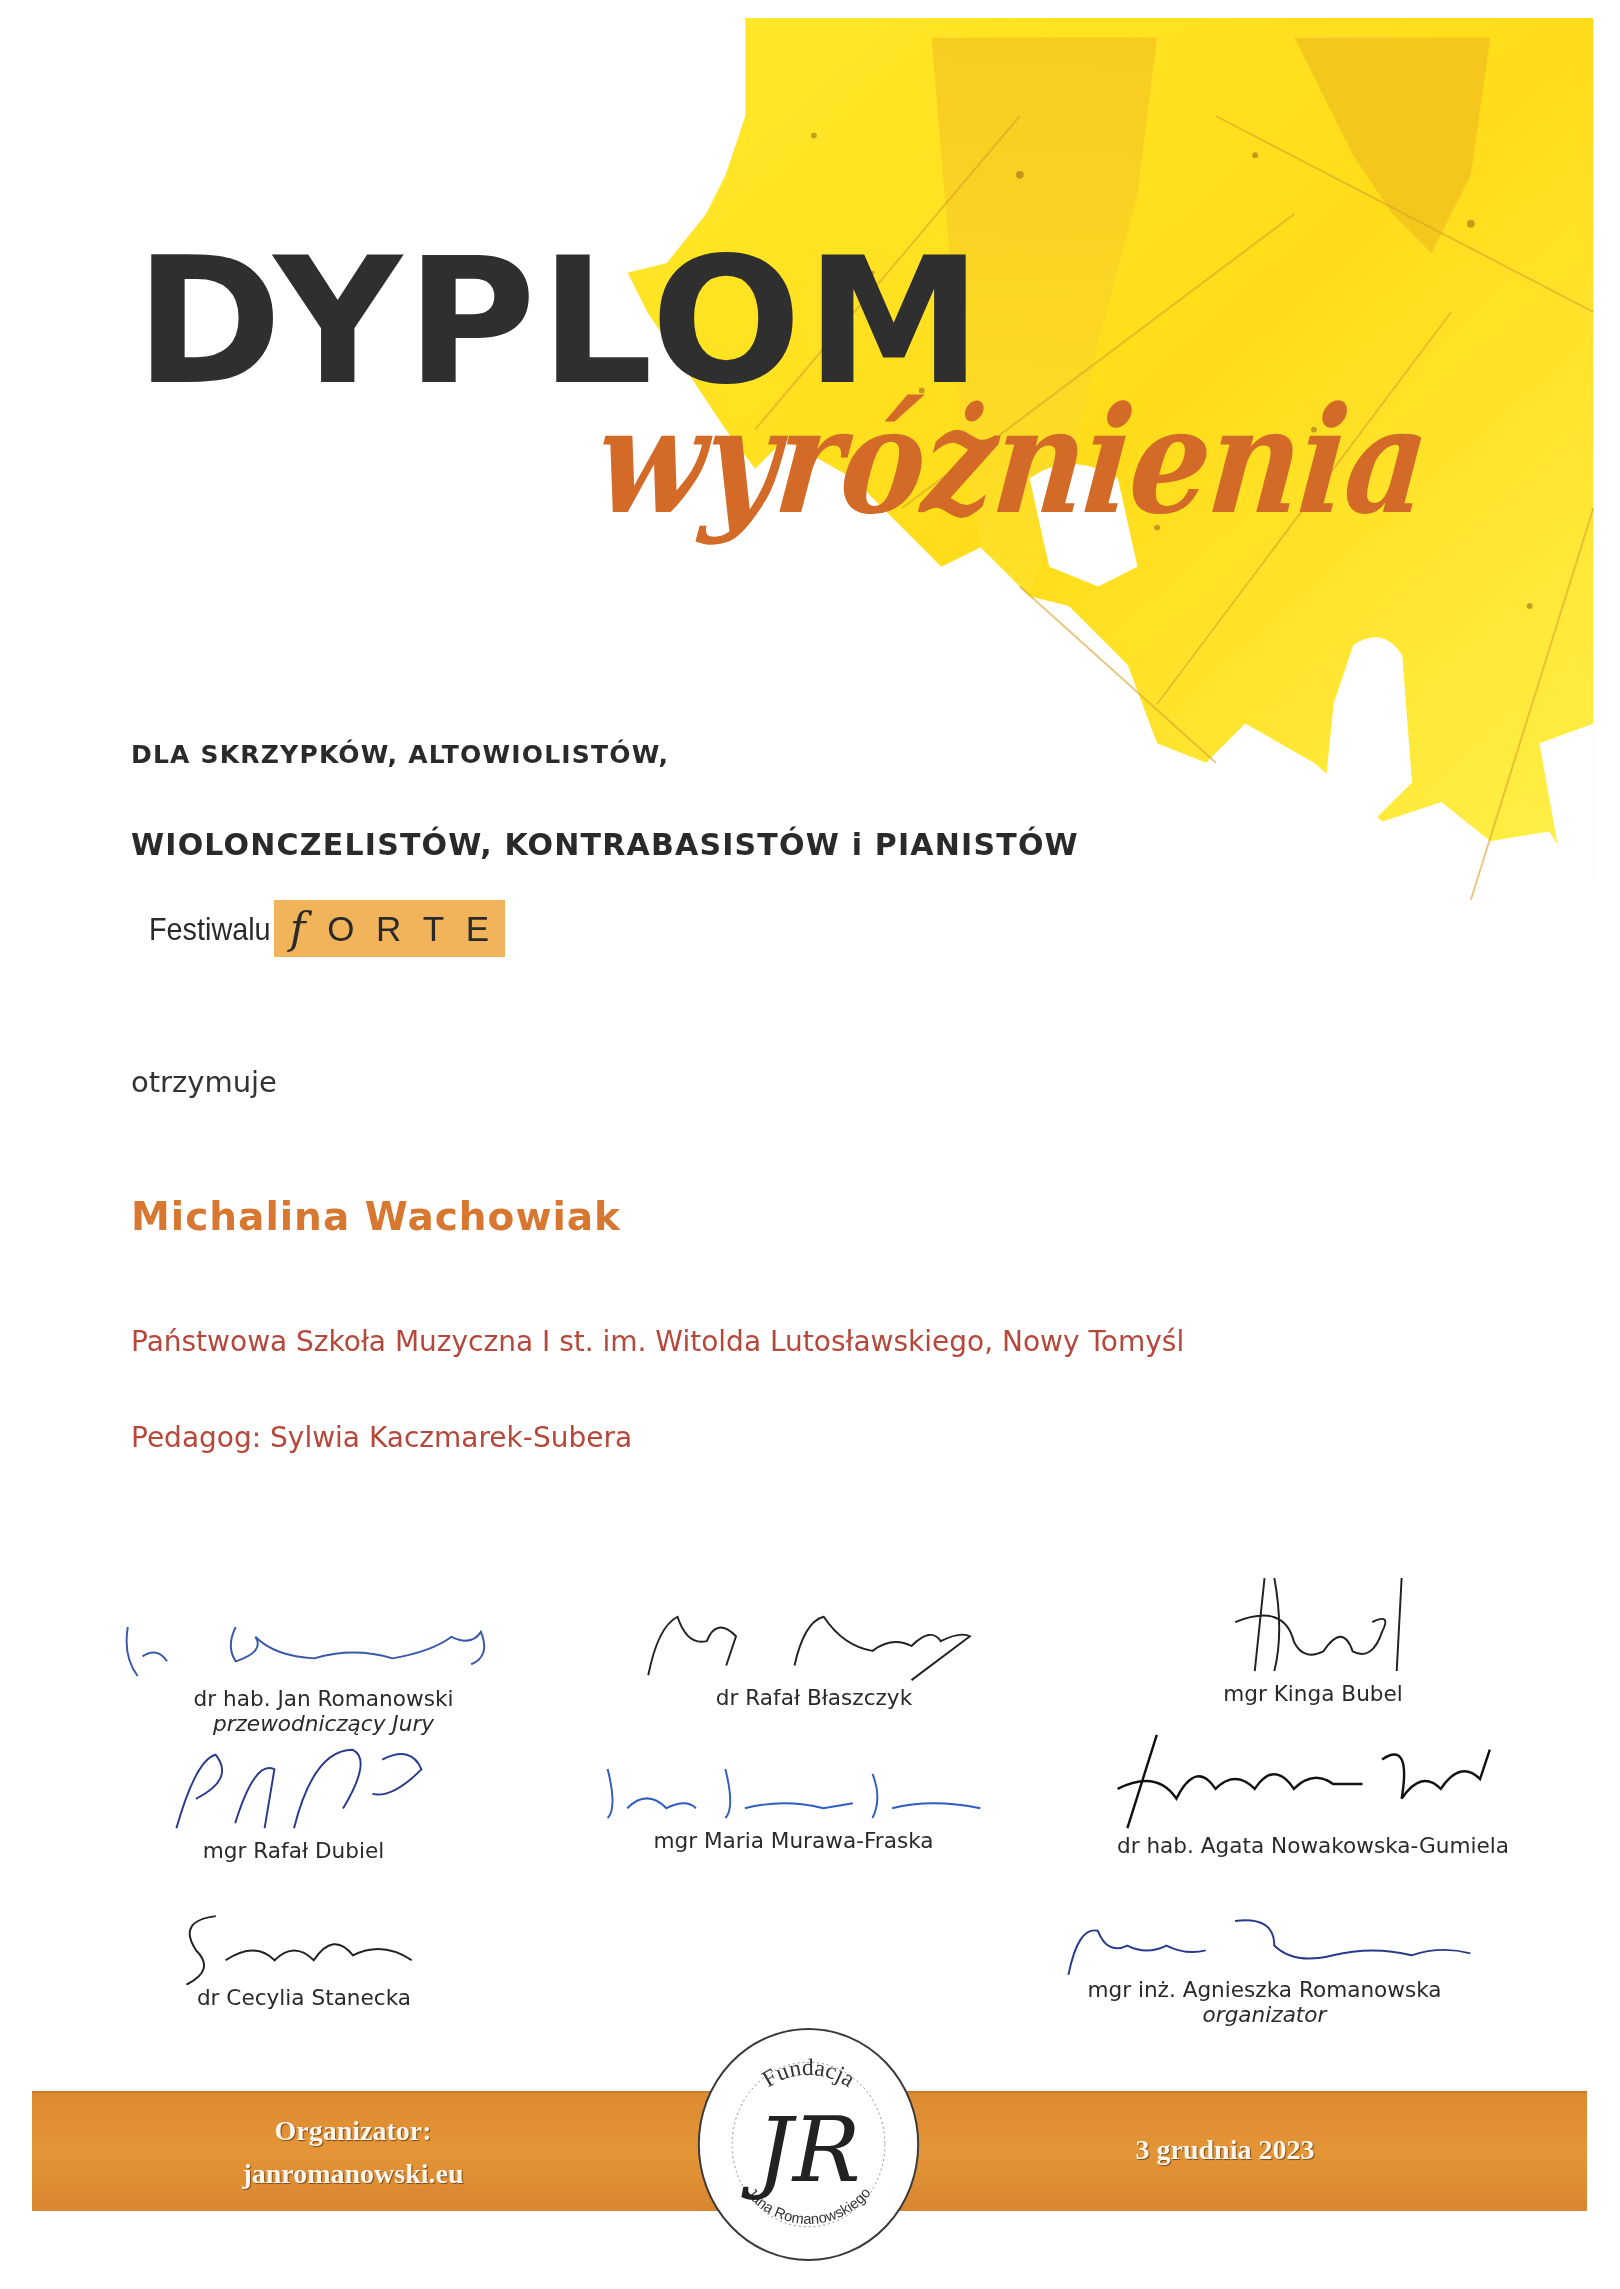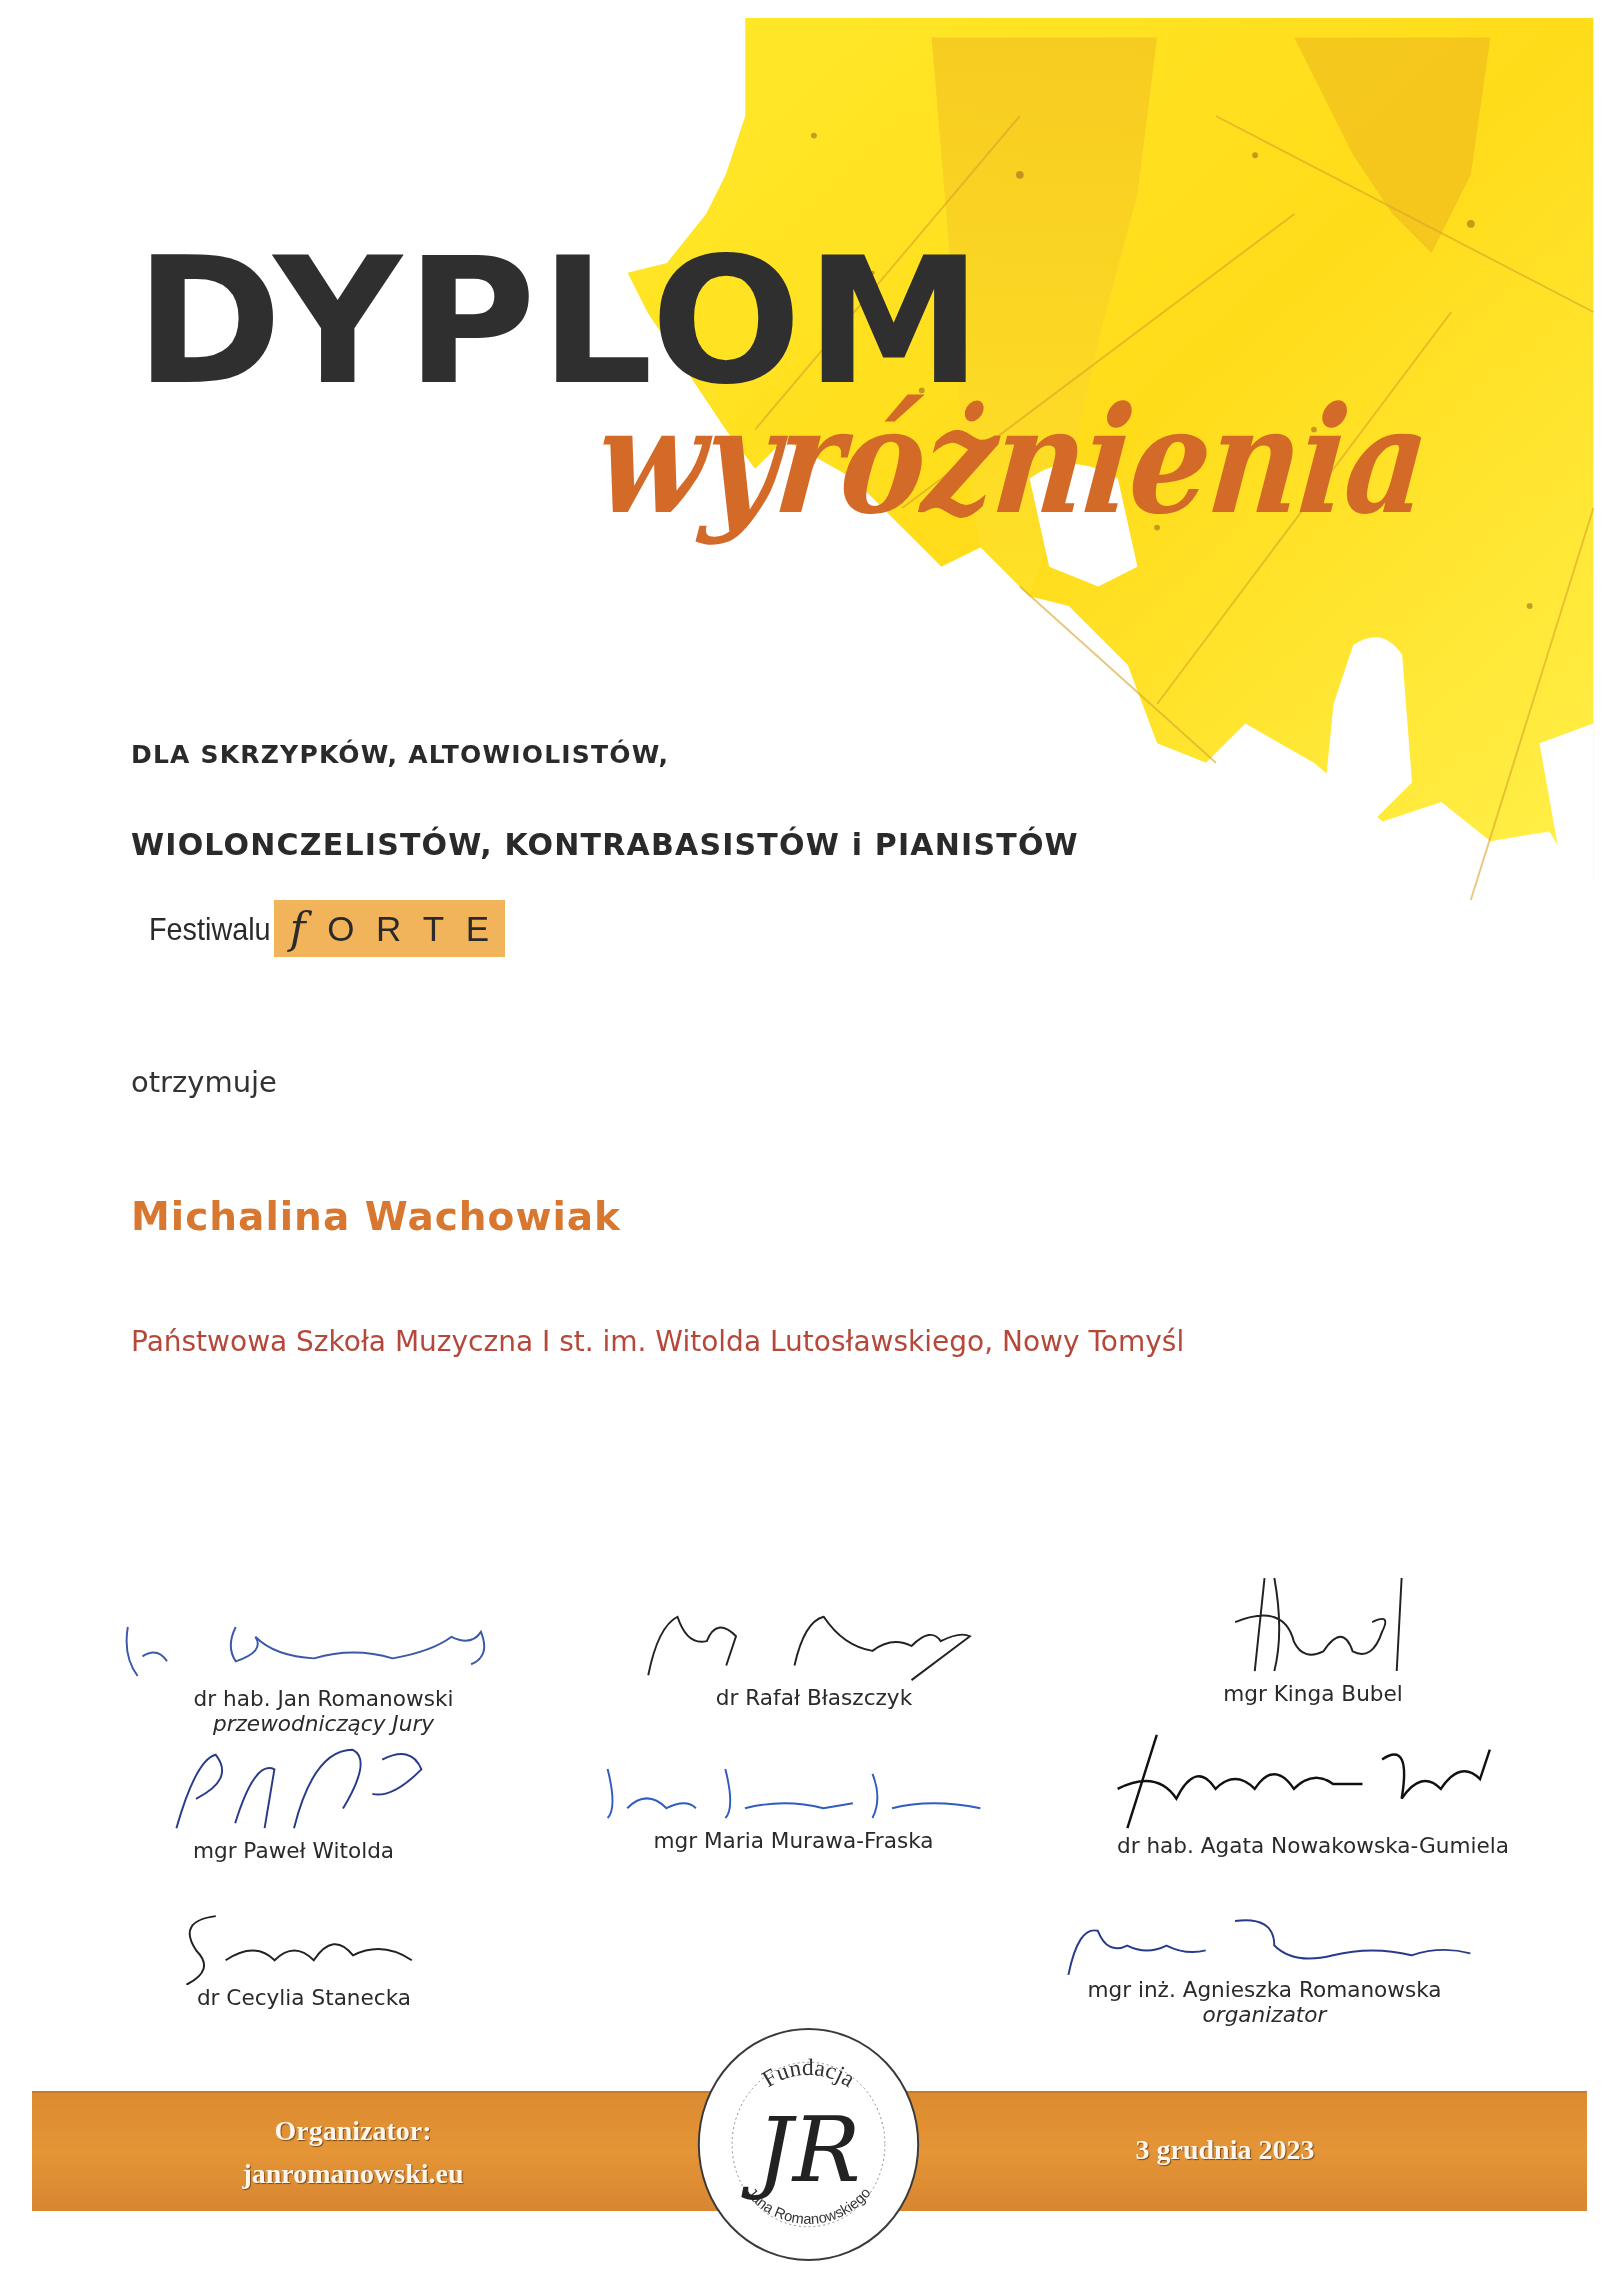--- a/index.html
+++ b/index.html
@@ -120,20 +120,21 @@
       <span>O</span>
       <span>R</span>
       <span>T</span>
       <span>E</span>
     </span>
   </div>
 
   <div class="receives">otrzymuje</div>
   <div class="recipient">Michalina Wachowiak</div>
   <div class="school">Państwowa Szkoła Muzyczna I st. im. Witolda Lutosławskiego, Nowy Tomyśl</div>
+  <div class="teacher">Pedagog: Sylwia Kaczmarek-Subera</div>
 
   <div class="sig" style="left:108px; top:1617px; width:431px;">
     <svg class="scribble" width="412" height="69" viewBox="0 0 420 70">
       <path d="M10 10 Q5 40 20 60 M25 40 Q40 30 50 45 M120 10 Q110 30 120 45 Q150 35 140 20 Q160 40 200 42 Q240 30 280 42 Q320 35 340 20 Q360 30 370 15 Q380 40 360 48" stroke="#3a5aa8" stroke-width="2" fill="none"></path>
     </svg>
     <span class="name">dr hab. Jan Romanowski</span>
     <span class="role">przewodniczący Jury</span>
   </div>
   <div class="sig" style="left:608px; top:1607px; width:412px;">
     <svg class="scribble" width="392" height="78" viewBox="0 0 400 80">
@@ -145,21 +146,21 @@
     <svg class="scribble" width="235" height="108" viewBox="0 0 240 110">
       <path d="M70 5 L60 100 M80 5 Q90 60 80 100 M40 50 Q90 30 100 70 Q110 90 130 80 Q150 50 160 80 Q180 90 190 60 Q200 40 180 50 M210 5 L205 100" stroke="#222" stroke-width="2" fill="none"></path>
     </svg>
     <span class="name">mgr Kinga Bubel</span>
   </div>
 
   <div class="sig" style="left:127px; top:1740px; width:333px;">
     <svg class="scribble" width="314" height="98" viewBox="0 0 320 100">
       <path d="M40 90 Q60 20 80 15 Q100 40 60 60 M100 85 Q120 20 140 30 L130 90 M160 90 Q180 10 220 10 Q240 20 210 70 M250 20 Q280 5 290 30 Q260 60 240 55" stroke="#2a3a8a" stroke-width="2" fill="none"></path>
     </svg>
-    <span class="name">mgr Paweł Witolda</span>
+    <span class="name">mgr Rafał Dubiel</span>
   </div>
   <div class="sig" style="left:578px; top:1759px; width:431px;">
     <svg class="scribble" width="412" height="69" viewBox="0 0 420 70">
       <path d="M20 10 Q30 50 20 60 M40 50 Q60 30 80 50 Q100 40 110 50 M140 10 Q150 50 140 60 M160 50 Q200 40 240 50 L270 45 M290 15 Q300 40 290 60 M310 50 Q350 40 400 50" stroke="#2f5cc0" stroke-width="2" fill="none"></path>
     </svg>
     <span class="name">mgr Maria Murawa-Fraska</span>
   </div>
   <div class="sig" style="left:1078px; top:1730px; width:470px;">
     <svg class="scribble" width="431" height="103" viewBox="0 0 440 105">
       <path d="M30 100 L60 5 M20 60 Q60 40 80 70 Q100 30 120 60 Q140 40 160 60 Q180 30 200 60 Q220 40 240 55 L270 55 M290 30 Q320 10 310 70 Q330 40 350 60 Q370 30 390 50 L400 20" stroke="#111" stroke-width="2.5" fill="none"></path>

